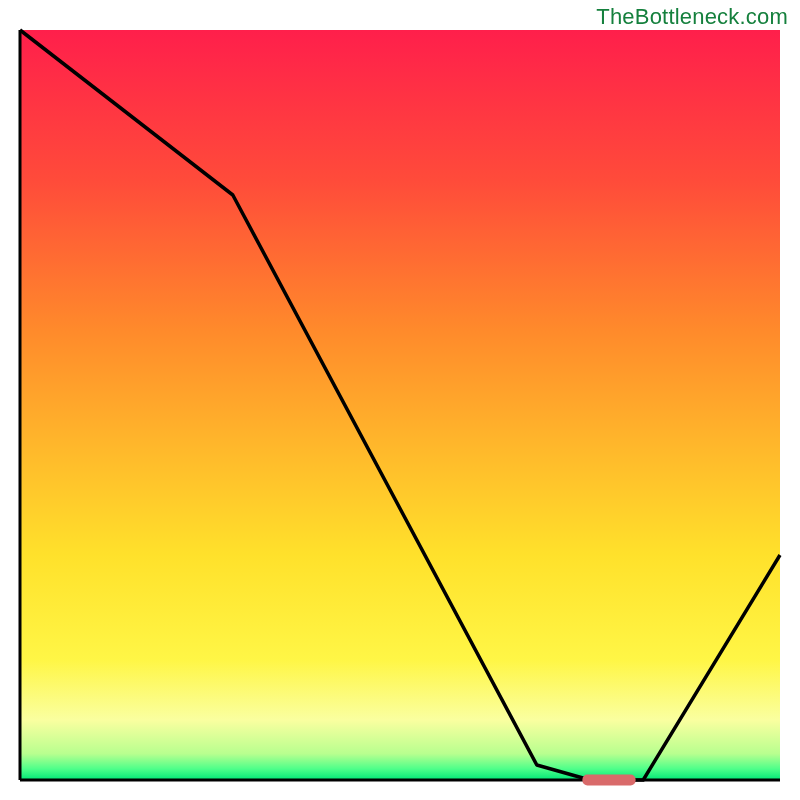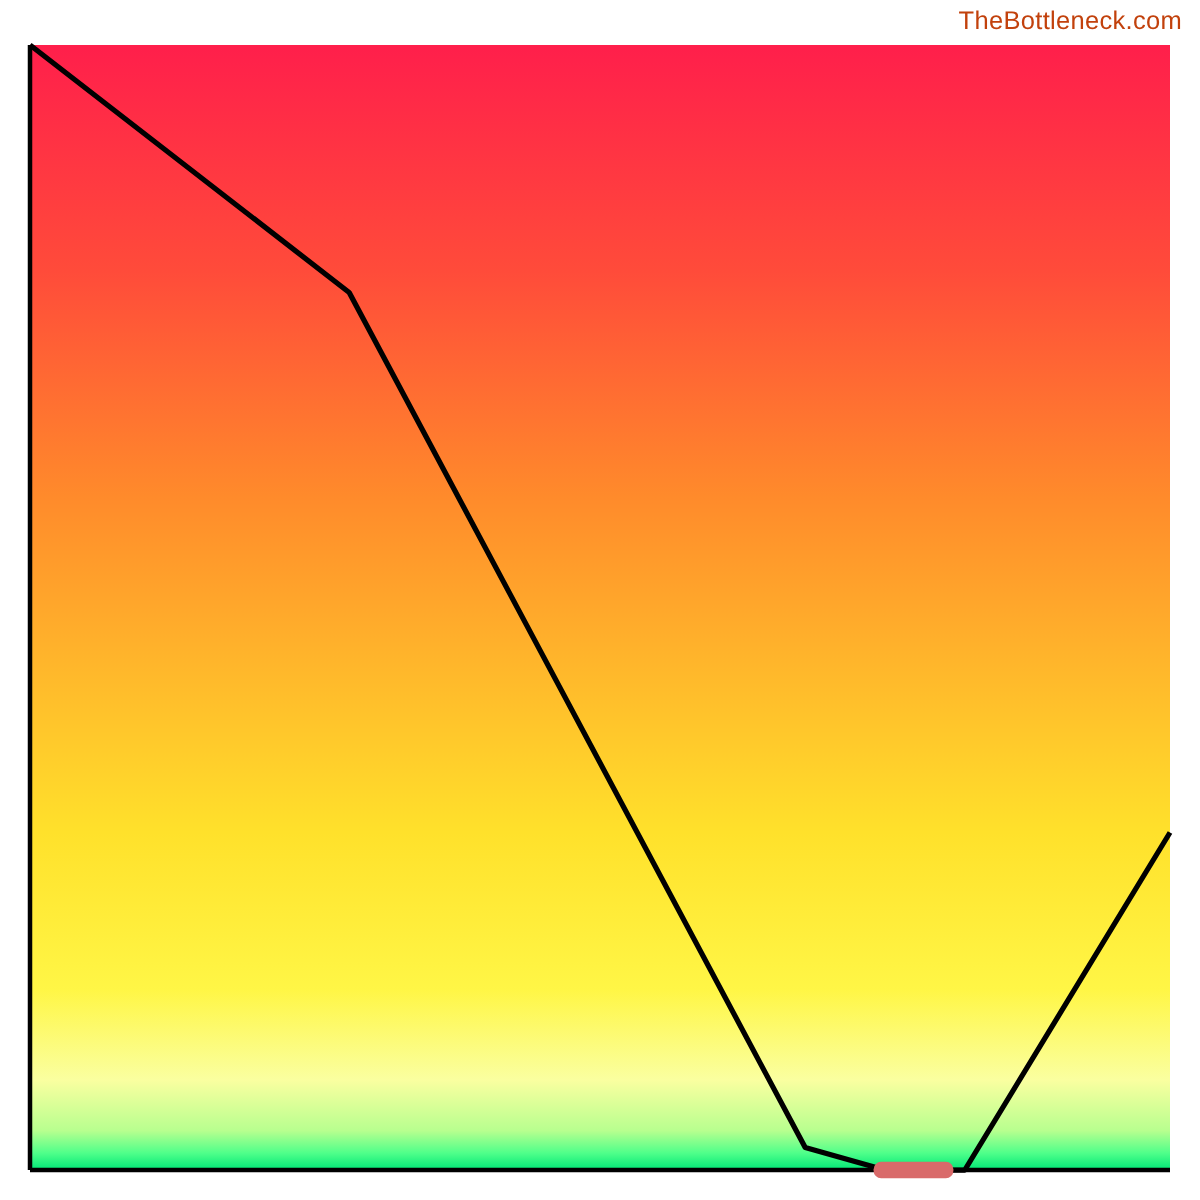--- a/index.html
+++ b/index.html
@@ -12,23 +12,23 @@
   }
   .container {
     position: relative;
     width: 800px;
     height: 800px;
   }
   .watermark {
     position: absolute;
     top: 4px;
     right: 12px;
-    font-size: 17px;
+    font-size: 22px;
     font-weight: 500;
-    color: #c2410c;
+    color: #15803d;
     z-index: 3;
     letter-spacing: 0.2px;
   }
   svg.chart-svg {
     position: absolute;
     top: 0;
     left: 0;
   }
 </style>
 </head>

